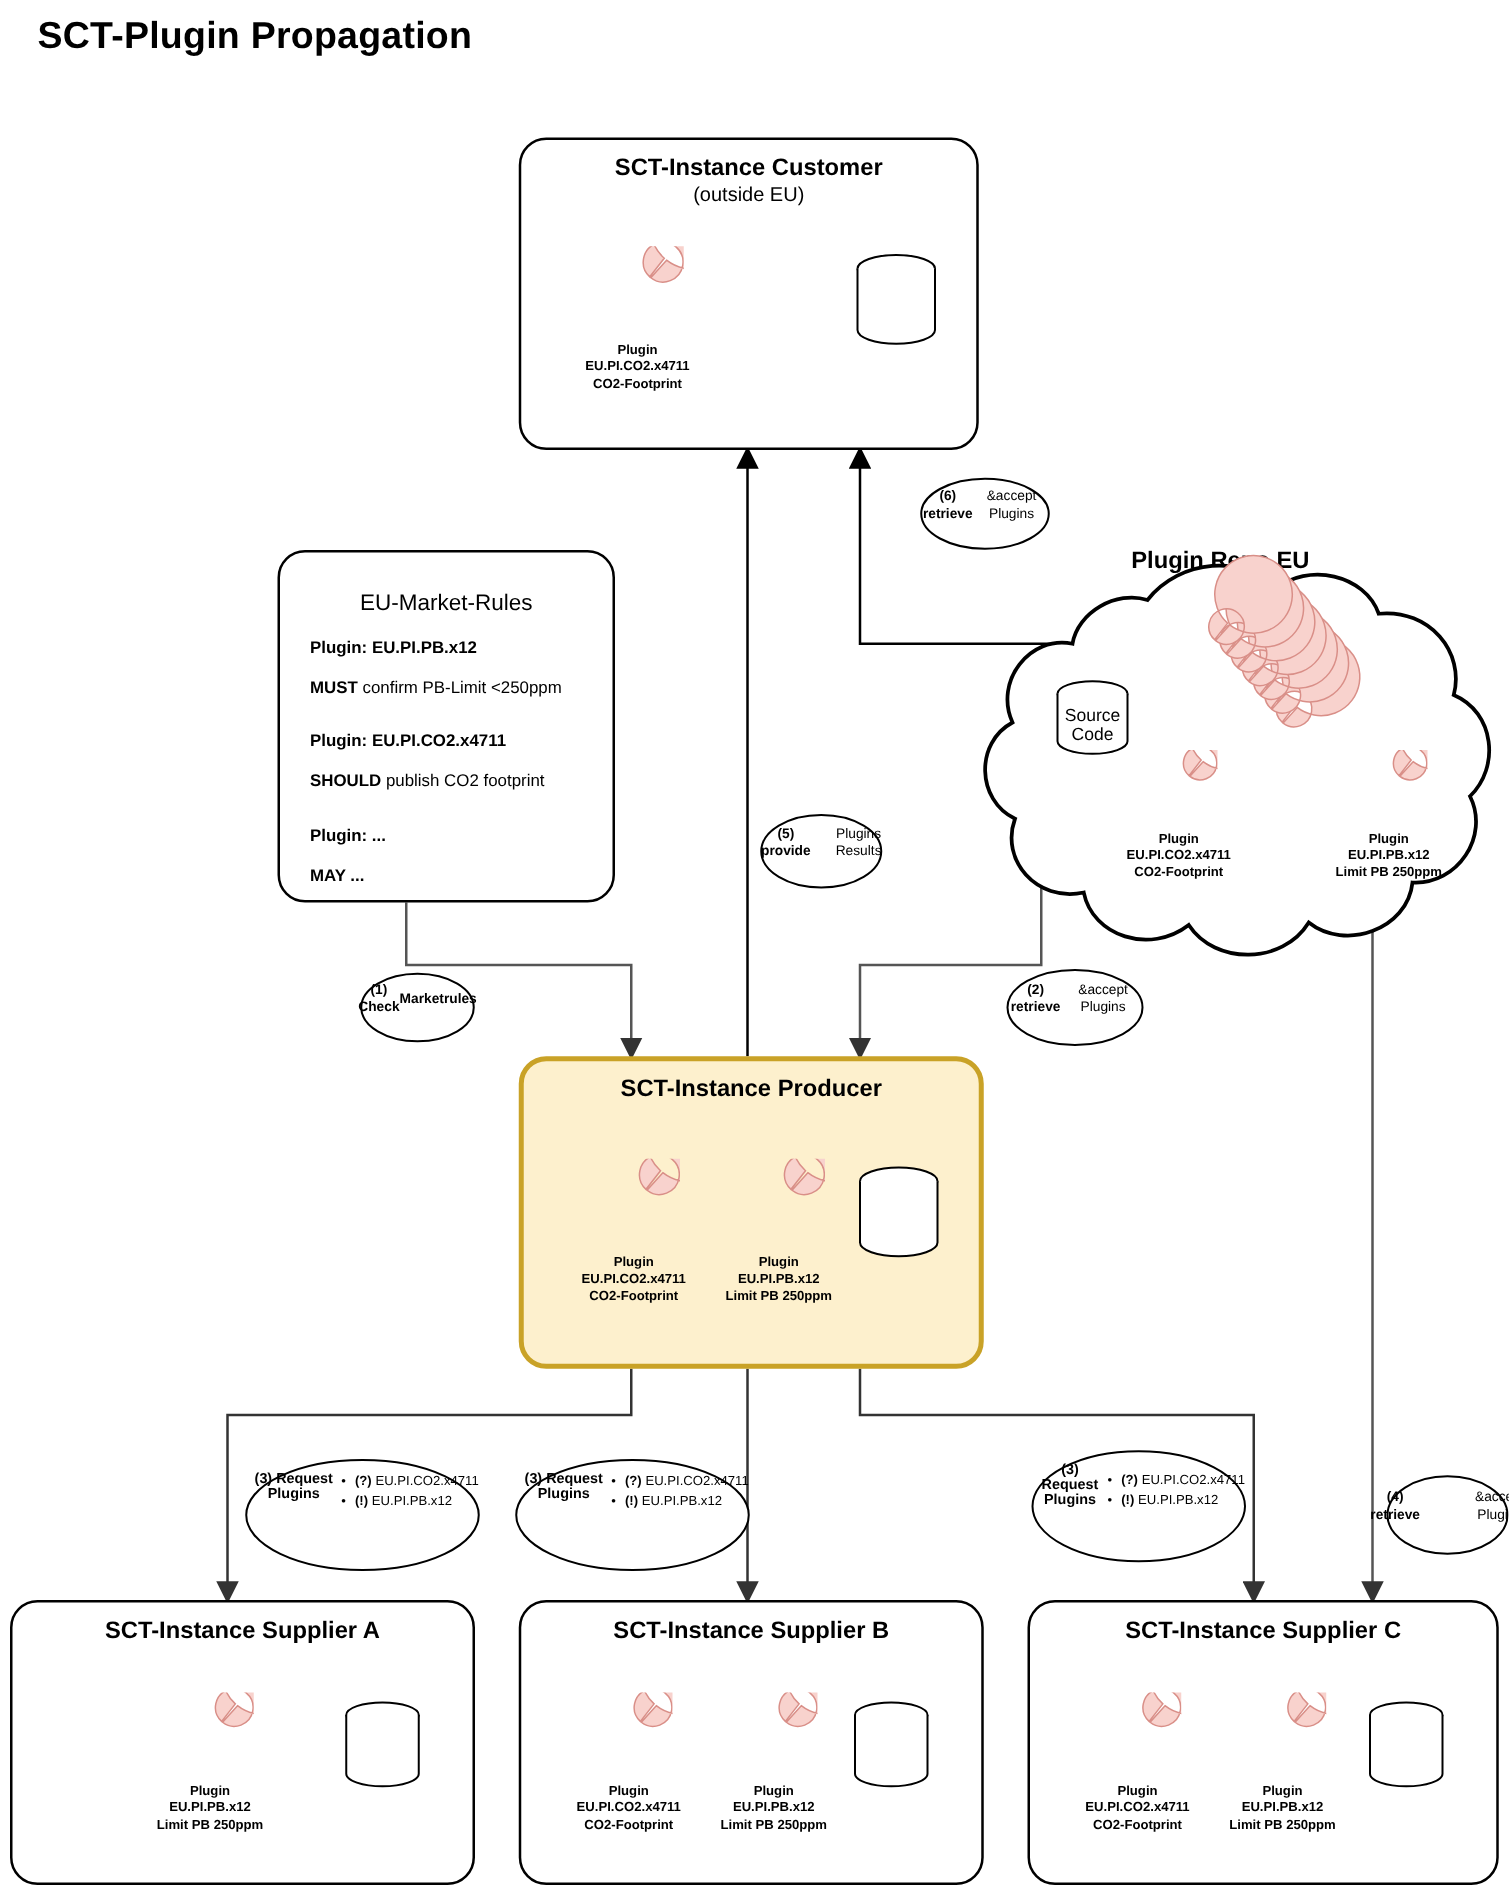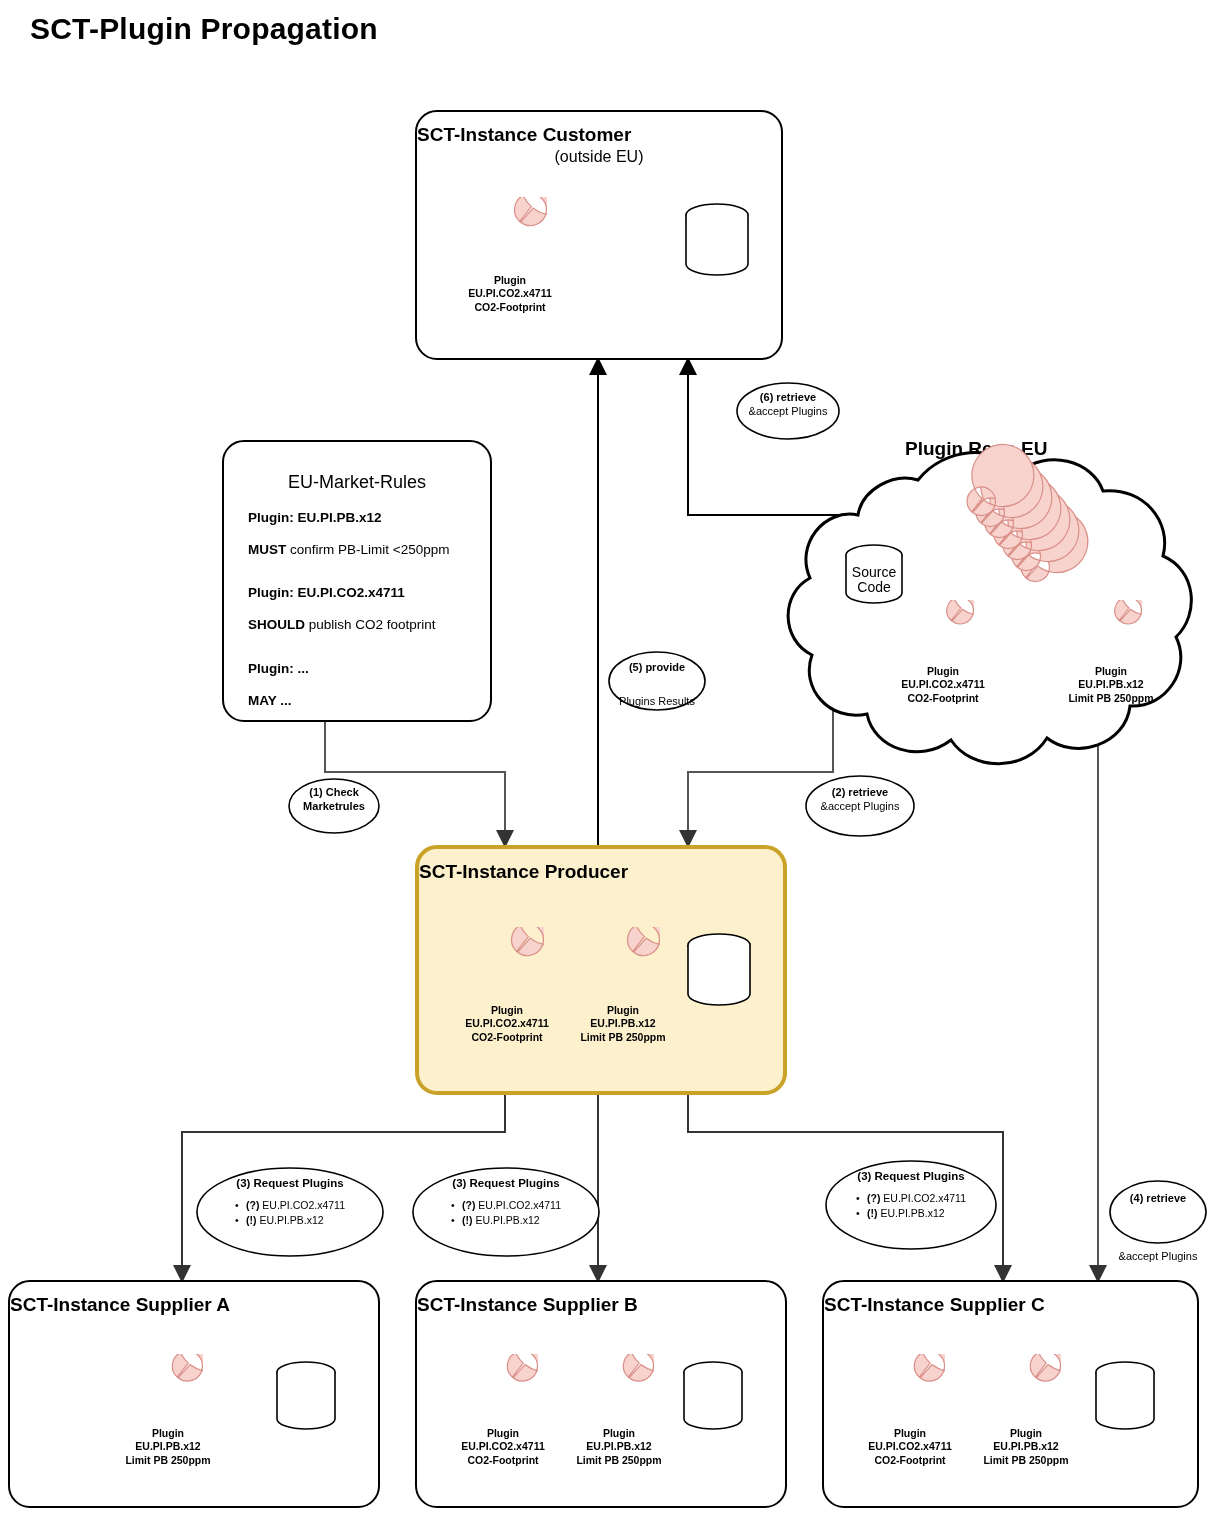--- a/index.html
+++ b/index.html
@@ -2,33 +2,33 @@
 <html><head>
 <meta charset="utf-8">
 <style>
   html,body{margin:0;padding:0;background:#ffffff;}
   body{width:1207px;height:1520px;font-family:"Liberation Sans",sans-serif;position:relative;overflow:hidden;}
   #stage{position:relative;width:1207px;height:1072px;padding-left:43px;}
   svg.layer{position:absolute;left:0;top:0;width:1207px;height:1520px;}
   .page-title{position:absolute;left:30px;top:12px;font-size:30px;font-weight:bold;color:#000;letter-spacing:.2px;}
   .node{position:absolute;box-sizing:border-box;background:#fff;border:2px solid #000;border-radius:22px;}
   .node.accent{background:#fdf0cd;border:4px solid #c9a227;border-radius:22px;}
-  .node-title{text-align:left;font-size:19px;font-weight:bold;color:#000;margin-top:12px;line-height:1.15;}
+  .node-title{text-align:center;font-size:19px;font-weight:bold;color:#000;margin-top:12px;line-height:1.15;}
   .node-sub{text-align:center;font-size:16px;color:#000;margin-top:2px;}
   .rules-title{text-align:center;font-size:18px;color:#000;margin-top:30px;font-weight:normal;}
   .rules-body{margin:18px 24px 0 24px;font-size:13.5px;color:#000;line-height:1.1;}
   .rules-line{margin-bottom:17px;}
   .rules-line b{font-weight:bold;}
   .plugins-row{position:absolute;display:flex;align-items:center;}
   .plugin{width:96px;display:flex;flex-direction:column;align-items:center;}
   .plugin-cap{margin-top:3px;text-align:center;font-size:10.5px;font-weight:bold;color:#000;line-height:1.28;white-space:pre-line;}
   .cyl{position:absolute;}
   .cloud-title{position:absolute;font-size:19px;font-weight:bold;color:#000;}
   .srccode{position:absolute;text-align:center;font-size:14px;color:#000;line-height:1.05;}
-  .ell-label{position:absolute;display:flex;flex-direction:column;align-items:center;justify-content:center;text-align:center;color:#000;}
+  .ell-label{position:absolute;display:flex;flex-direction:row;align-items:center;justify-content:center;text-align:center;color:#000;}
   .ell-t1{font-size:11px;font-weight:bold;line-height:1.25;}
   .ell-t2{font-size:11px;font-weight:normal;line-height:1.25;}
   .req-title{font-size:11.5px;font-weight:bold;margin-bottom:9px;}
   .req-list{font-size:10.5px;text-align:left;line-height:1.45;}
   .req-list div{white-space:nowrap;}
   .req-list b{font-weight:bold;}
   .bullet{display:inline-block;width:11px;}
 </style>
 </head>
 <body>

